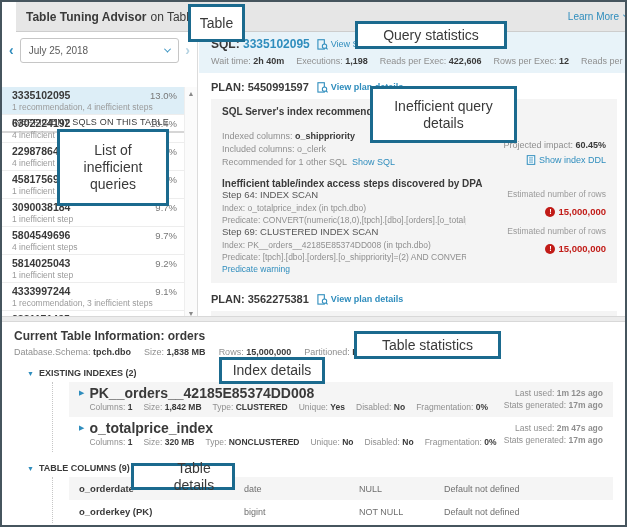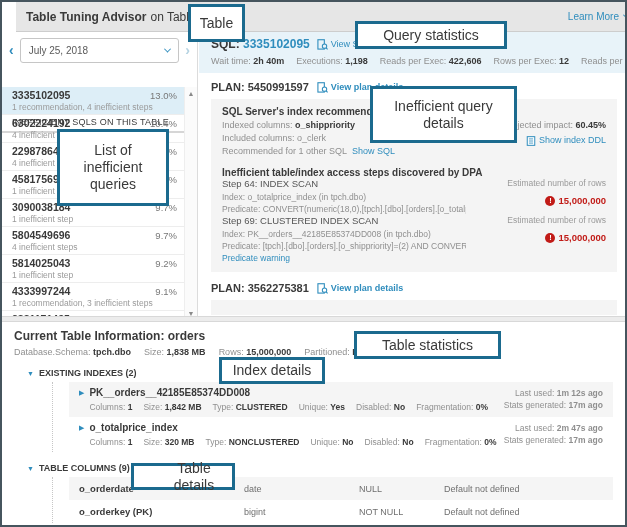--- a/index.html
+++ b/index.html
@@ -43,21 +43,21 @@
   .sql-label{font-weight:bold;color:#3a3a3a;}
   .sql-id{font-weight:bold;color:#2f8dbd;}
   .viewlink{color:#2f8dbd;font-size:9px;display:inline-flex;align-items:center;gap:3px;cursor:pointer;}
   .statline{display:flex;gap:12px;margin-top:5px;font-size:9px;color:#8f8f8f;white-space:nowrap;}
   .statline b, .stat b{color:#3a3a3a;font-weight:bold;}
   .stat{white-space:nowrap;}
   .planarea{padding:8px 12px 0;}
   .planhead{display:flex;align-items:center;gap:8px;font-size:11px;font-weight:bold;color:#3a3a3a;}
   .graybox{background:#f4f4f4;padding:7px 11px 8px;margin-top:6px;}
   .rectitle{font-size:10px;font-weight:bold;color:#3a3a3a;}
-  .recrow{display:flex;margin-top:2px;}
+  .recrow{display:flex;margin-top:13px;align-items:flex-end;}
   .recleft{flex:1;font-size:9px;color:#8f8f8f;line-height:13px;}
   .recleft .val-b{color:#3a3a3a;font-weight:bold;}
   .recright{width:130px;text-align:right;font-size:9px;color:#8f8f8f;line-height:13px;}
   .recright .val-b{color:#3a3a3a;font-weight:bold;}
   .link{color:#2f8dbd;cursor:pointer;}
   .ddl{display:inline-flex;align-items:center;gap:3px;margin-top:2px;}
   .stepstitle{font-size:10px;font-weight:bold;color:#3a3a3a;margin-top:9px;}
   .step{display:flex;margin-top:0;justify-content:space-between;}
   .stepleft{flex:1;min-width:0;}
   .steptitle{font-size:9.5px;color:#555;line-height:12px;}
@@ -77,21 +77,21 @@
   .bstats{display:flex;gap:13px;margin-top:4px;font-size:9px;color:#8f8f8f;white-space:nowrap;}
   .sechead{display:flex;align-items:center;gap:5px;font-size:9px;font-weight:bold;color:#3a3a3a;
            margin:11px 0 4px 13px;cursor:pointer;}
   .tri{color:#2f8dbd;font-size:7px;line-height:1;}
   .block{margin-left:38px;border-left:1px dotted #c6c6c6;}
   .blockinner{margin-left:16px;}
   .idxrow{display:flex;padding:5px 10px;}
   .idxrow.alt{background:#f5f5f5;}
   .idxleft{flex:1;display:flex;gap:5px;}
   .idxtri{color:#2f8dbd;font-size:7px;line-height:12px;cursor:pointer;}
-  .idxname{font-size:10px;font-weight:bold;color:#3a3a3a;line-height:12px;}
+  .idxname{font-size:14px;font-weight:bold;color:#3a3a3a;line-height:12px;}
   .idxdetails{display:flex;gap:11px;font-size:8.5px;color:#8f8f8f;margin-top:3px;white-space:nowrap;}
   .idxright{text-align:right;font-size:8.5px;color:#8f8f8f;line-height:12px;white-space:nowrap;}
   .colrow{display:grid;grid-template-columns:165px 115px 85px 1fr;padding:6px 10px;font-size:9px;color:#6f6f6f;align-items:center;}
   .colrow.alt{background:#f5f5f5;}
   .cname{font-weight:bold;color:#3a3a3a;font-size:9.5px;}
   
   .anno{position:absolute;z-index:20;background:#fff;border:3px solid #1b6a8e;color:#3a3a3a;
         display:flex;align-items:center;justify-content:center;text-align:center;
         font-size:14px;line-height:1.2;padding:1px 6px;}
   .anno-table{left:186px;top:2px;width:57px;height:38px;}

